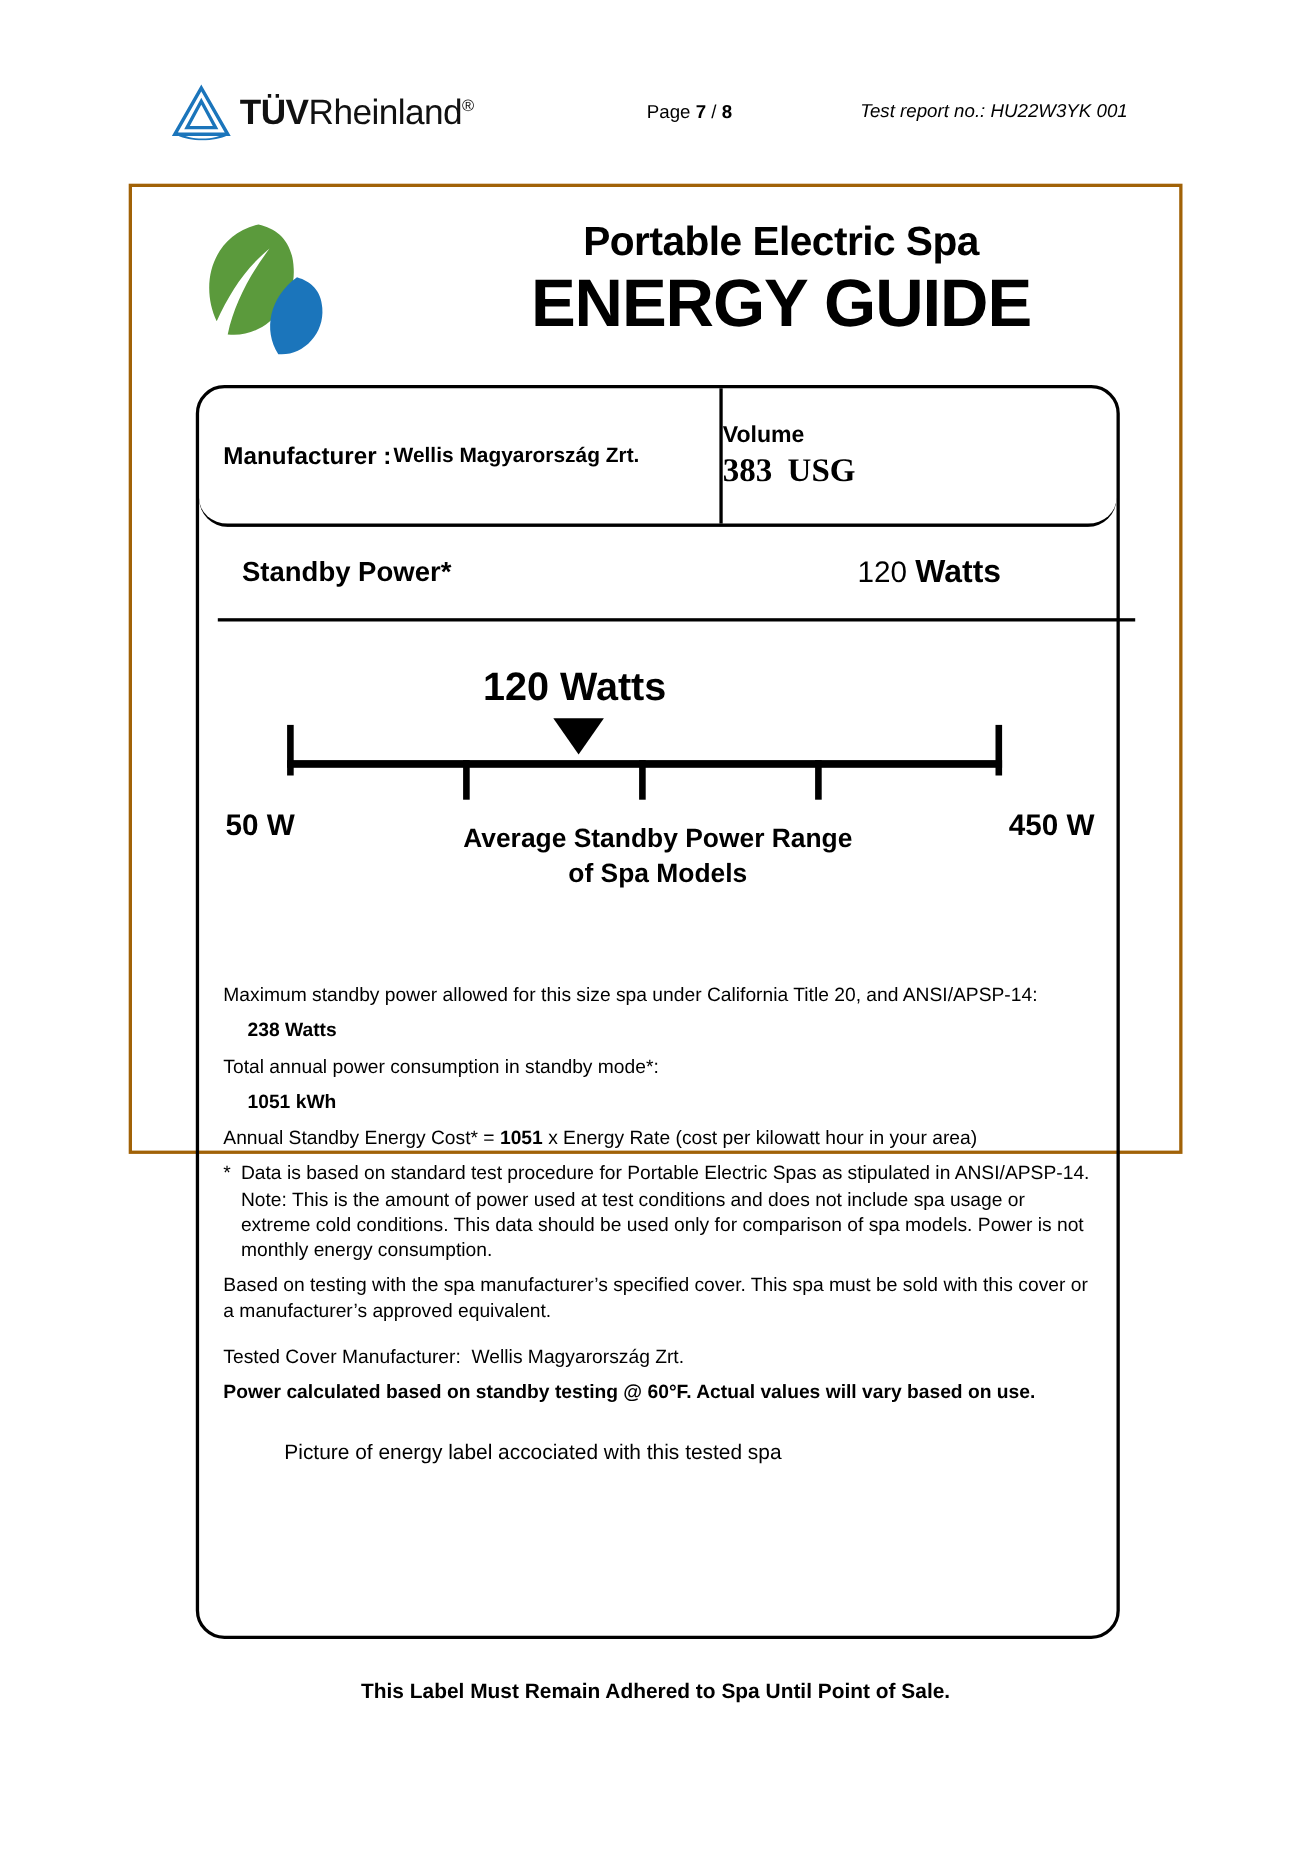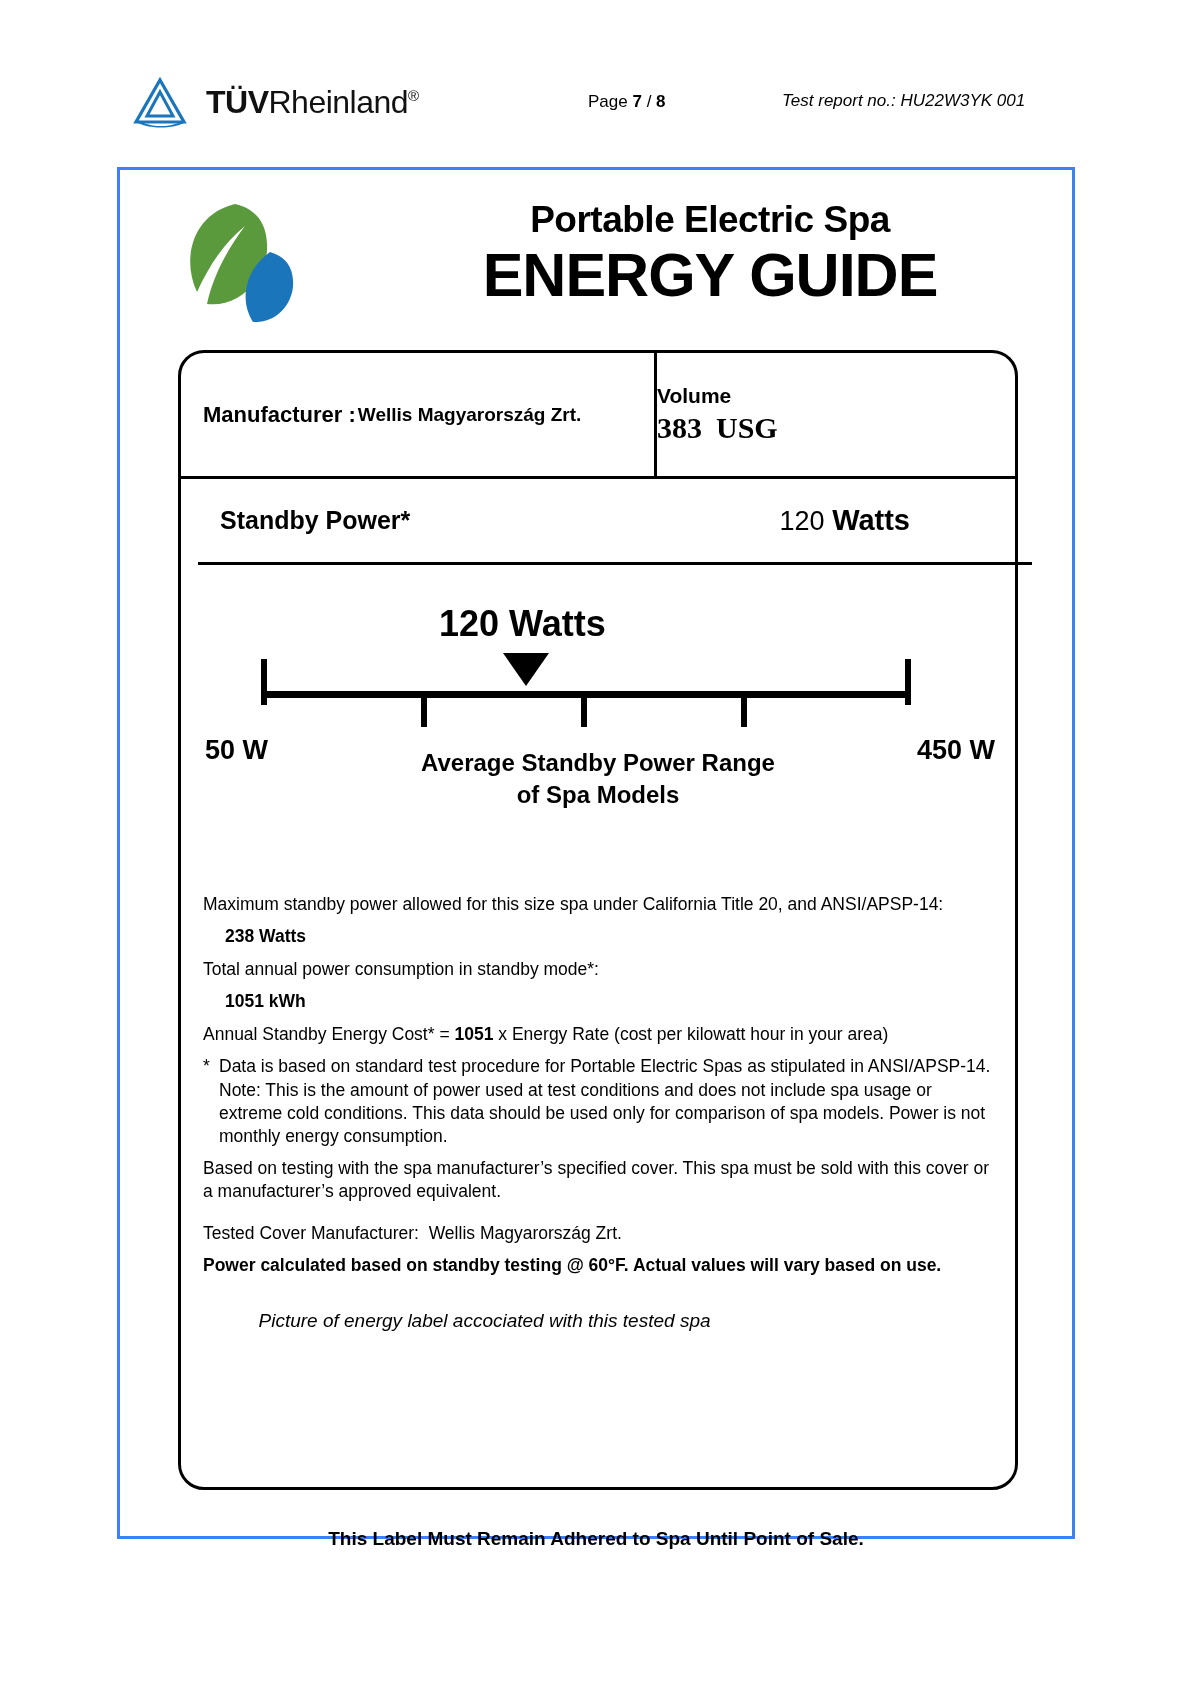--- a/index.html
+++ b/index.html
@@ -19,25 +19,25 @@
   
   .page-header {
     position: absolute;
     top: 76px;
     left: 0;
     width: 1191px;
     height: 60px;
   }
   .tuv-logo {
     position: absolute;
-    left: 132px;
+    left: 155px;
     top: 0px;
     display: flex;
     align-items: center;
-    gap: 18px;
+    gap: 7px;
   }
   .tuv-mark {
     width: 56px;
     height: 52px;
   }
   .tuv-text {
     font-size: 32px;
     letter-spacing: -0.5px;
     white-space: nowrap;
     color: #111;
@@ -61,22 +61,22 @@
     font-size: 17px;
     font-style: italic;
   }
 
   
   .label-frame {
     position: absolute;
     left: 117px;
     top: 167px;
     width: 958px;
-    height: 1372px;
-    border: 3px solid #3b82f6;
+    height: 882px;
+    border: 3px solid #a16207;
     box-sizing: border-box;
   }
 
   
   .guide-head {
     position: absolute;
     left: 55px;
     top: 30px;
     width: 840px;
     height: 140px;
@@ -120,20 +120,21 @@
     border-radius: 26px;
     box-sizing: border-box;
   }
   .row-1 {
     position: absolute;
     left: 0; top: 0;
     width: 100%;
     height: 126px;
     border-bottom: 3px solid #000;
     box-sizing: border-box;
+    border-radius: 26px;
   }
   .cell-manufacturer {
     position: absolute;
     left: 0; top: 0;
     width: 476px;
     height: 100%;
     border-right: 3px solid #000;
     box-sizing: border-box;
     display: flex;
     align-items: center;
@@ -304,21 +305,20 @@
   }
 
   
   .caption {
     position: absolute;
     left: 0;
     top: 1310px;
     width: 969px;
     text-align: center;
     font-size: 19px;
-    font-style: italic;
   }
 </style>
 </head>
 <body>
 
 <div class="page-header">
 
   <div class="tuv-logo">
     <svg class="tuv-mark" viewBox="0 0 56 52">
       <path d="M28 4 L52 46 L4 46 Z" fill="none" stroke="#1b75bb" stroke-width="3.2"></path>

